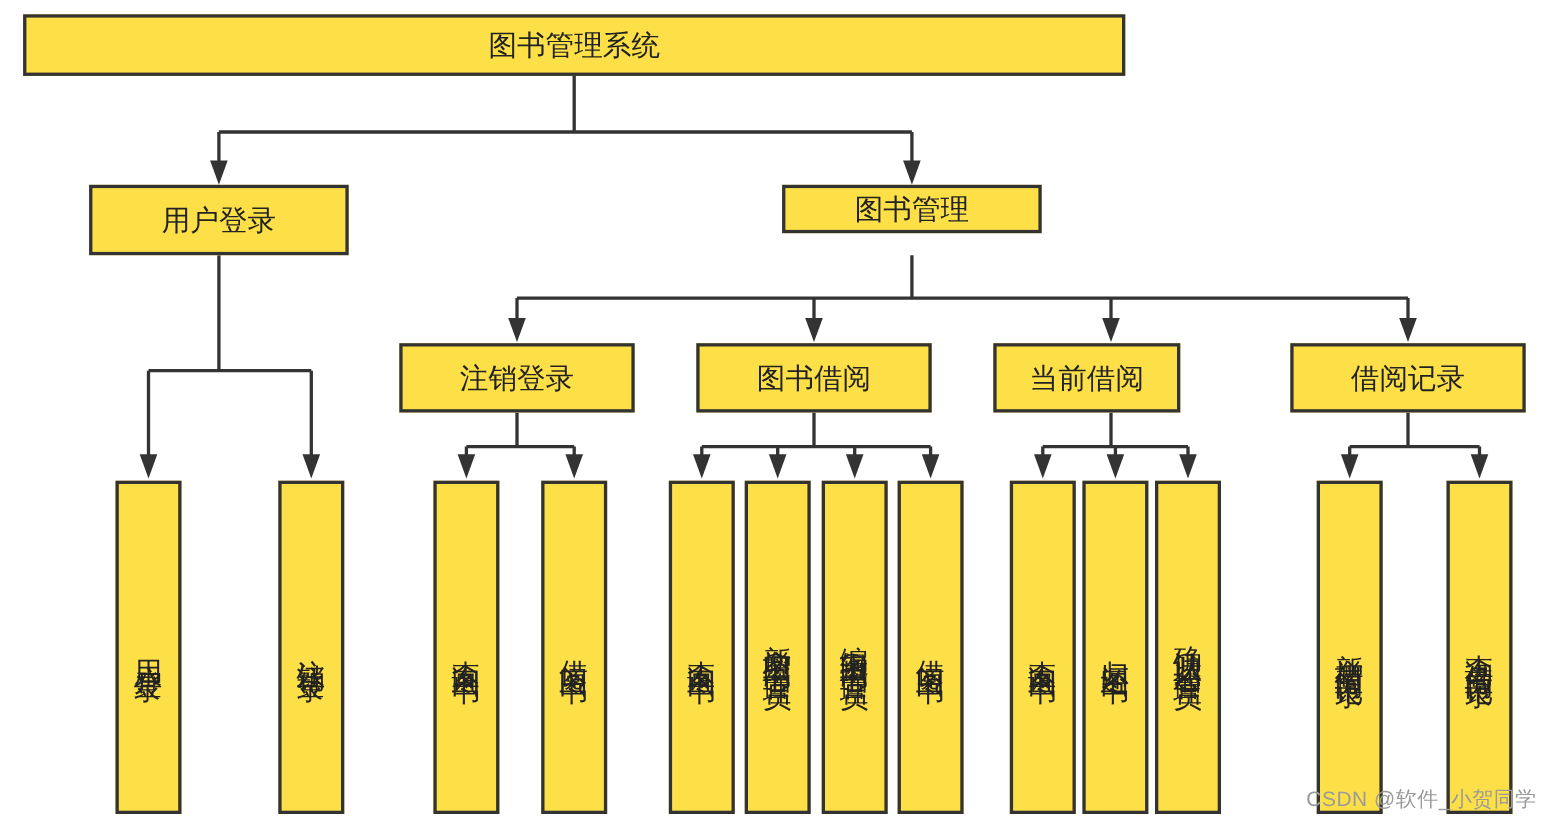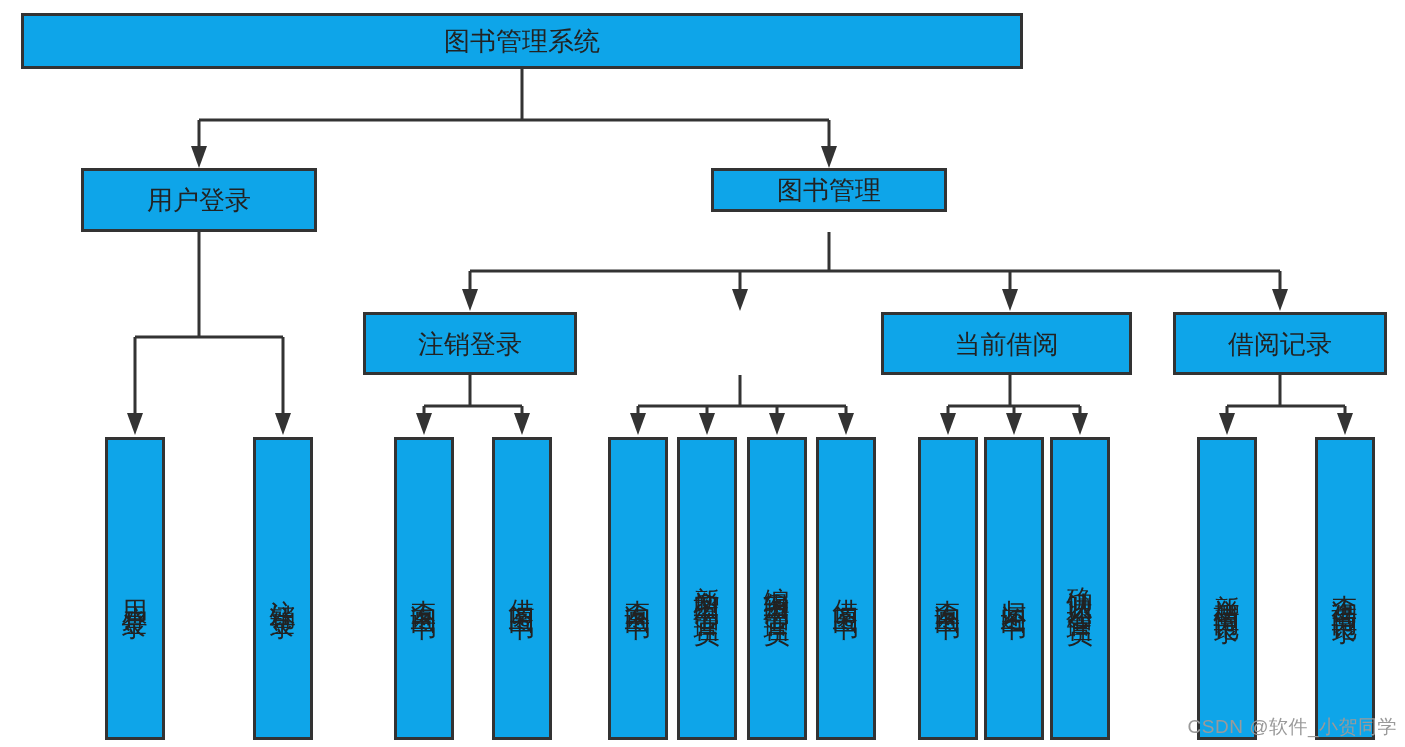--- a/index.html
+++ b/index.html
@@ -15,21 +15,21 @@
     background:var(--bg);
     font-family:"Liberation Sans","DejaVu Sans",sans-serif;
     color:var(--text);
     overflow:hidden;
   }
   #wires{position:absolute;left:0;top:0;width:1405px;height:747px;}
   .box{
     position:absolute;
     box-sizing:border-box;
     border:3px solid var(--line);
-    background:#0ea5e9;
+    background:#fde047;
     display:flex;
     align-items:center;
     justify-content:center;
   }
   .hlabel{
     font-size:26px;
     line-height:1;
     white-space:nowrap;
     color:var(--text);
   }
@@ -89,21 +89,24 @@
   <div class="box" style="left:81px;top:168px;width:236px;height:64px">
     <span class="hlabel">用户登录</span>
   </div>
   <div class="box" style="left:711px;top:168px;width:236px;height:44px">
     <span class="hlabel">图书管理</span>
   </div>
 
   <div class="box" style="left:363px;top:312px;width:214px;height:63px">
     <span class="hlabel">注销登录</span>
   </div>
-  <div class="box" style="left:881px;top:312px;width:251px;height:63px">
+  <div class="box" style="left:633px;top:312px;width:214px;height:63px">
+    <span class="hlabel">图书借阅</span>
+  </div>
+  <div class="box" style="left:903px;top:312px;width:170px;height:63px">
     <span class="hlabel">当前借阅</span>
   </div>
   <div class="box" style="left:1173px;top:312px;width:214px;height:63px">
     <span class="hlabel">借阅记录</span>
   </div>
 
   <div class="box" style="left:105px;top:437px;width:60px;height:303px">
     <span class="vlabel">用户登录</span>
   </div>
   <div class="box" style="left:253px;top:437px;width:60px;height:303px">

